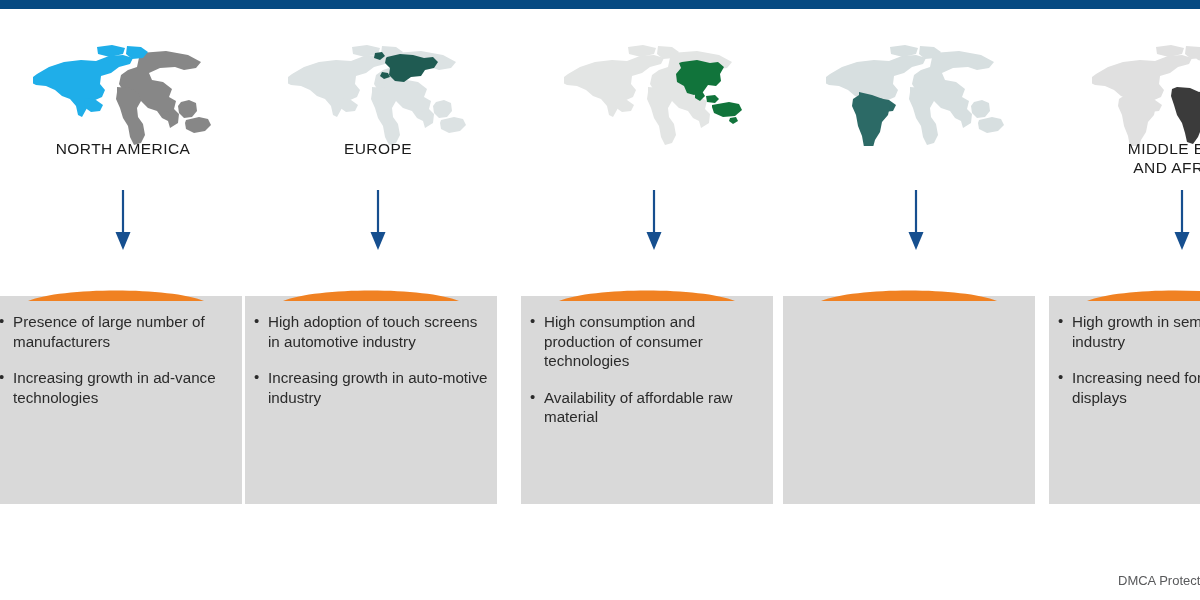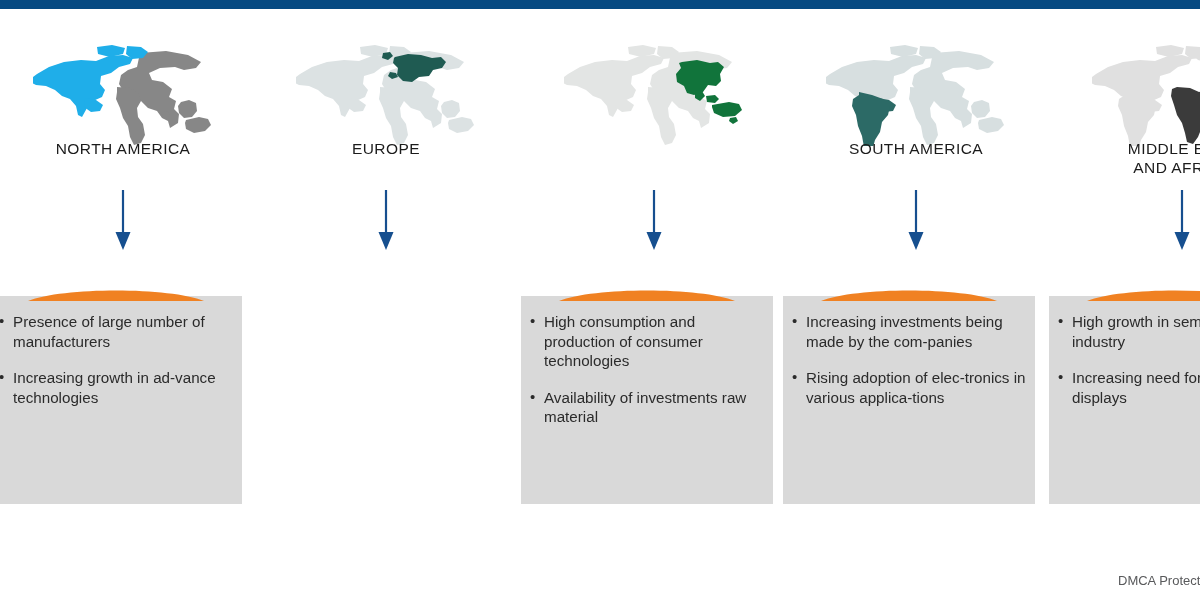--- a/index.html
+++ b/index.html
@@ -31,21 +31,21 @@
   }
 
   
   .region-col {
     position: absolute;
     top: 0;
     width: 266px;
     height: 540px;
   }
   .region-col.c0 { left: -10px; }
-  .region-col.c1 { left: 253px; }
+  .region-col.c1 { left: 245px; }
   .region-col.c2 { left: 521px; }
   .region-col.c3 { left: 783px; }
   .region-col.c4 { left: 1049px; }
 
   
   .map-wrap {
     position: absolute;
     left: 0; top: 30px;
     width: 266px;
     height: 112px;
@@ -201,20 +201,31 @@
         </g>
       </svg>
     </div>
     <div class="region-label">EUROPE</div>
     <div class="arrow-wrap">
       <svg width="20" height="62" viewBox="0 0 20 62">
         <line x1="10" y1="0" x2="10" y2="44" stroke="#164F8F" stroke-width="2.2"></line>
         <polygon points="10,60 2.5,42 17.5,42" fill="#164F8F"></polygon>
       </svg>
     </div>
+    <div class="card">
+      <div class="card-orange">
+        <svg width="176" height="14" viewBox="0 0 176 14">
+          <path d="M0 14 C34 0 142 0 176 14 Z" fill="#F08122"></path>
+        </svg>
+      </div>
+      <ul class="bullets">
+        <li>High adoption of touch screens in automotive industry</li>
+        <li>Increasing growth in auto-motive industry</li>
+      </ul>
+    </div>
   </div>
 
   <div class="region-col c2">
     <div class="map-wrap">
       <svg width="180" height="102" viewBox="0 0 360 204">
         <g fill="#E3E5E4">
           <path d="M8 60 l24 -14 30 -10 34 -4 30 2 26 -10 28 -2 20 6 -6 12 -22 6 -16 12 -20 6 -2 16 10 12 -6 14 -18 8 -12 14 -10 18 -8 -4 -4 -18 -12 -14 -16 -6 -14 -12 -18 -8 -20 -2 -16 -8z"></path>
           <path d="M128 6 l30 -4 26 6 -4 12 -26 6 -24 -6z"></path>
           <path d="M188 4 l28 2 14 10 -10 12 -22 2 -12 -10z"></path>
           <path d="M104 108 l22 4 14 10 -6 12 -18 2 -14 -10z"></path>
@@ -237,21 +248,21 @@
       </svg>
     </div>
     <div class="card">
       <div class="card-orange">
         <svg width="176" height="14" viewBox="0 0 176 14">
           <path d="M0 14 C34 0 142 0 176 14 Z" fill="#F08122"></path>
         </svg>
       </div>
       <ul class="bullets">
         <li>High consumption and production of consumer technologies</li>
-        <li>Availability of investments raw material</li>
+        <li>Availability of affordable raw material</li>
       </ul>
     </div>
   </div>
 
   <div class="region-col c3">
     <div class="map-wrap">
       <svg width="180" height="102" viewBox="0 0 360 204">
         <g fill="#D7DFE0">
           <path d="M8 60 l24 -14 30 -10 34 -4 30 2 26 -10 28 -2 20 6 -6 12 -22 6 -16 12 -20 6 -2 16 10 12 -6 14 -18 8 -12 14 -10 18 -8 -4 -4 -18 -12 -14 -16 -6 -14 -12 -18 -8 -20 -2 -16 -8z"></path>
           <path d="M128 6 l30 -4 26 6 -4 12 -26 6 -24 -6z"></path>
@@ -261,37 +272,32 @@
           <path d="M296 116 l16 -4 14 6 2 16 -10 12 -16 2 -10 -10 -2 -14z"></path>
           <path d="M306 152 l26 -6 18 4 6 12 -12 12 -22 4 -16 -8 -2 -12z"></path>
           <path d="M260 136 l10 -2 4 8 -8 6 -8 -4z"></path>
         </g>
         <g fill="#2C6A66">
           <path d="M104 108 l22 4 14 10 -6 12 -18 2 -14 -10z"></path>
           <path d="M66 96 l26 6 22 8 14 14 -4 18 -12 14 -4 20 -10 16 -6 22 -8 14 -10 -2 2 -20 -4 -22 -8 -20 -4 -22 -8 -18 2 -14 12 -8z"></path>
         </g>
       </svg>
     </div>
-    <div class="region-label">SOUTH AMERICA</div>
-    <div class="arrow-wrap">
-      <svg width="20" height="62" viewBox="0 0 20 62">
-        <line x1="10" y1="0" x2="10" y2="44" stroke="#164F8F" stroke-width="2.2"></line>
-        <polygon points="10,60 2.5,42 17.5,42" fill="#164F8F"></polygon>
-      </svg>
-    </div>
-    <div class="card">
-      <div class="card-orange">
-        <svg width="176" height="14" viewBox="0 0 176 14">
-          <path d="M0 14 C34 0 142 0 176 14 Z" fill="#F08122"></path>
-        </svg>
-      </div>
-      <ul class="bullets">
-        <li>Increasing investments being made by the com-panies</li>
-        <li>Rising adoption of elec-tronics in various applica-tions</li>
-      </ul>
+    <div class="arrow-wrap">
+      <svg width="20" height="62" viewBox="0 0 20 62">
+        <line x1="10" y1="0" x2="10" y2="44" stroke="#164F8F" stroke-width="2.2"></line>
+        <polygon points="10,60 2.5,42 17.5,42" fill="#164F8F"></polygon>
+      </svg>
+    </div>
+    <div class="card">
+      <div class="card-orange">
+        <svg width="176" height="14" viewBox="0 0 176 14">
+          <path d="M0 14 C34 0 142 0 176 14 Z" fill="#F08122"></path>
+        </svg>
+      </div>
     </div>
   </div>
 
   <div class="region-col c4">
     <div class="map-wrap">
       <svg width="180" height="102" viewBox="0 0 360 204">
         <g fill="#E0E0E0">
           <path d="M8 60 l24 -14 30 -10 34 -4 30 2 26 -10 28 -2 20 6 -6 12 -22 6 -16 12 -20 6 -2 16 10 12 -6 14 -18 8 -12 14 -10 18 -8 -4 -4 -18 -12 -14 -16 -6 -14 -12 -18 -8 -20 -2 -16 -8z"></path>
           <path d="M128 6 l30 -4 26 6 -4 12 -26 6 -24 -6z"></path>
           <path d="M188 4 l28 2 14 10 -10 12 -22 2 -12 -10z"></path>

